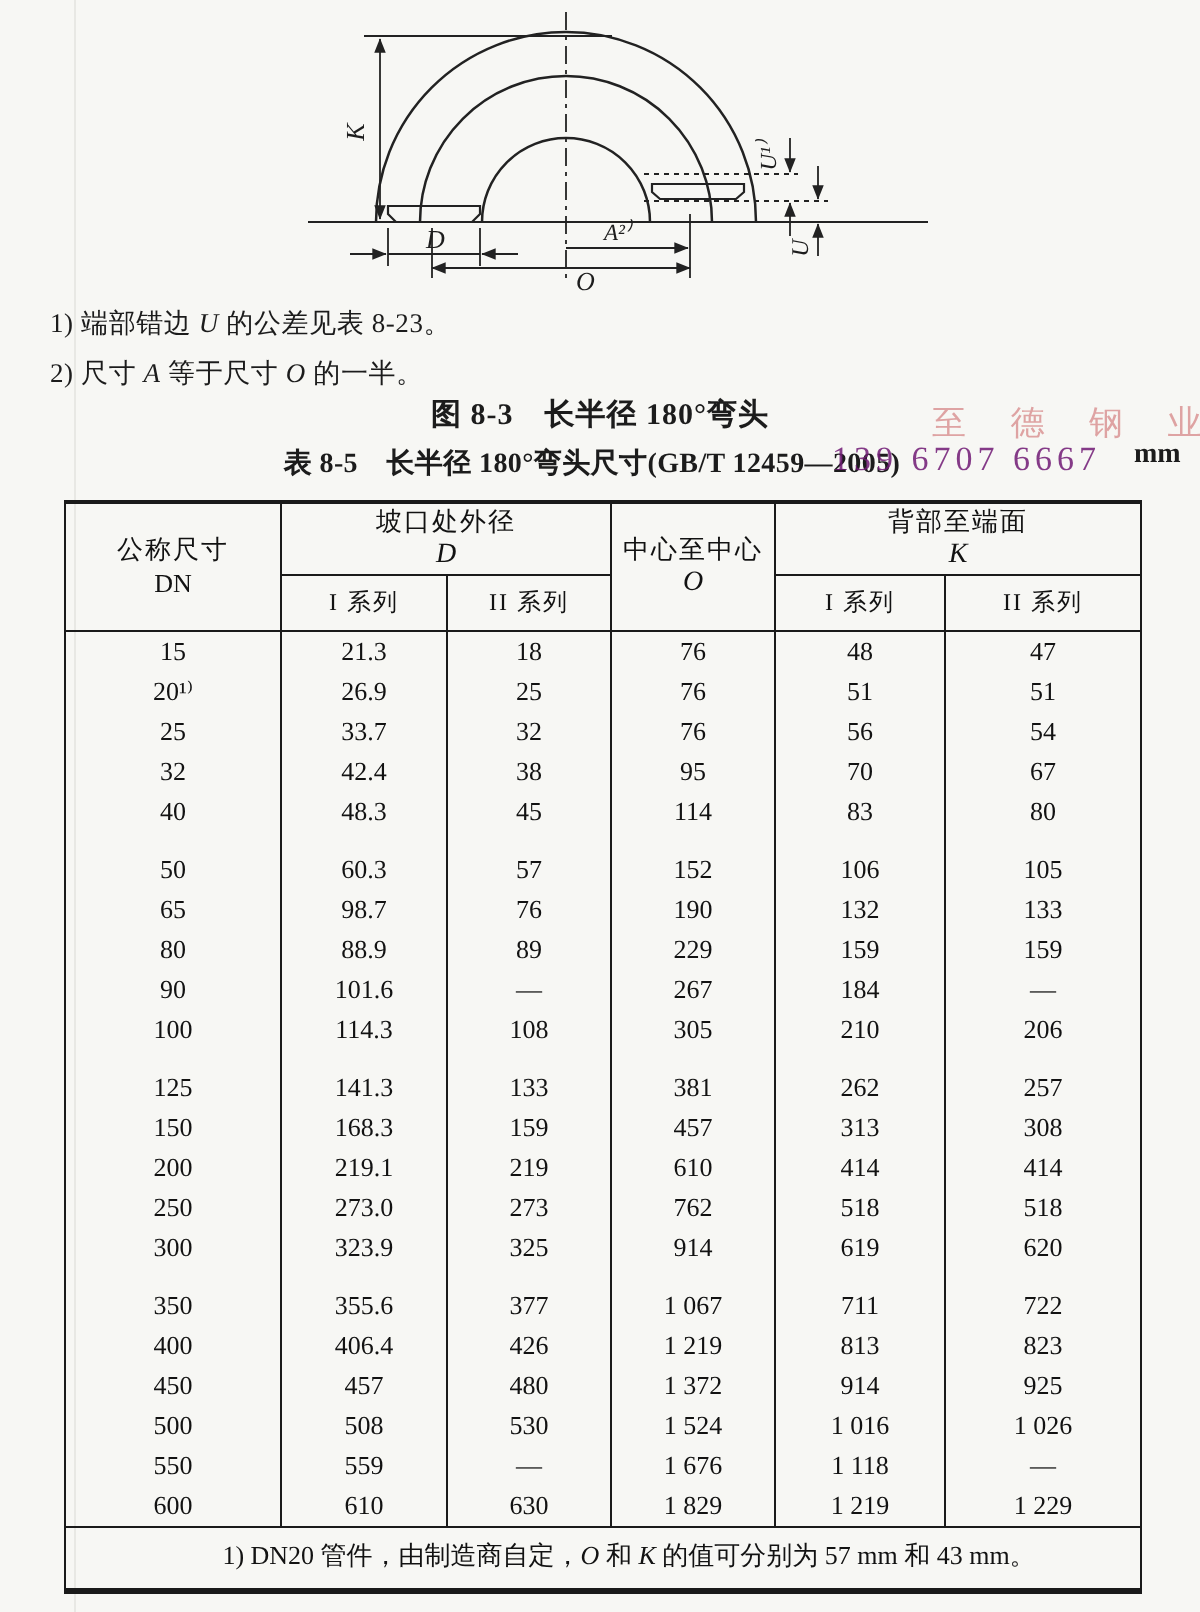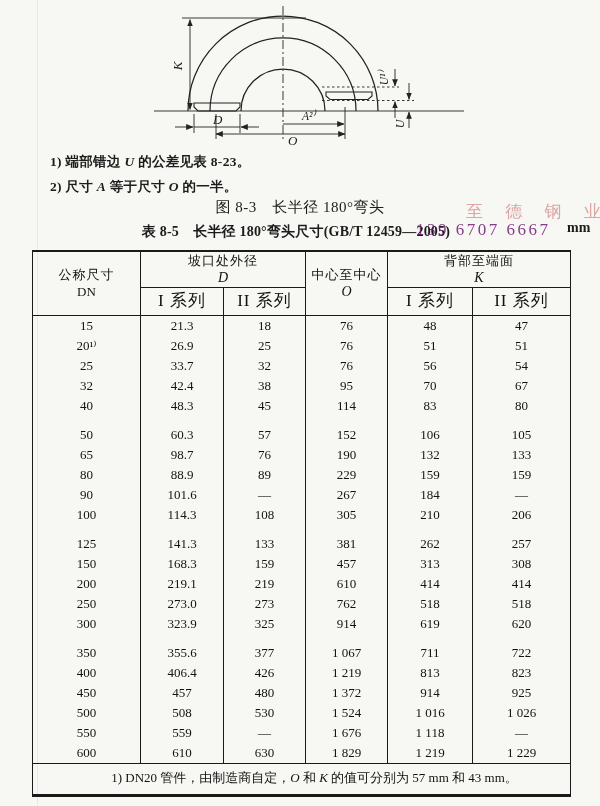--- a/index.html
+++ b/index.html
@@ -4,42 +4,42 @@
 <title>Document</title>
 <style>
   html,body{margin:0;padding:0;}
   body{
     width:600px;height:806px;position:relative;overflow:hidden;
     background:#f7f7f4;color:#1c1c1c;
     font-family:"Liberation Serif","DejaVu Serif",serif;
   }
   .scan-line{position:absolute;left:37px;top:0;width:1px;height:806px;background:#e8e8e4;}
   .diagram{position:absolute;left:148px;top:4px;}
-  .note{position:absolute;left:50px;font-size:13.5px;letter-spacing:.3px;white-space:nowrap;font-weight:bold;}
+  .note{position:absolute;left:25px;font-size:13.5px;letter-spacing:.3px;white-space:nowrap;}
   .note.n1{top:153px;} .note.n2{top:178px;}
   .var{font-style:italic;font-family:"Liberation Serif",serif;}
   .fig-caption{position:absolute;top:198px;left:0;width:600px;text-align:center;
-    font-weight:400;font-size:15px;letter-spacing:.5px;}
+    font-weight:700;font-size:15px;letter-spacing:.5px;}
   .tbl-caption{position:absolute;top:223px;left:0;width:560px;text-align:center;
     font-weight:700;font-size:14px;letter-spacing:.2px;padding-left:16px;}
   .unit{position:absolute;left:567px;top:220px;font-size:14px;font-weight:700;}
   .wm-name{position:absolute;left:434px;top:200px;font-size:17px;letter-spacing:9px;
     white-space:nowrap;opacity:.8;font-weight:400;}
   .wm-phone{position:absolute;left:416px;top:220px;font-size:17px;letter-spacing:2.5px;
     white-space:nowrap;opacity:.85;}
   table.dims{
     position:absolute;left:32px;top:250px;width:538px;table-layout:fixed;
     border-collapse:collapse;font-size:13px;color:#121212;
     border:1.6px solid #1a1a1a;border-top-width:2.4px;border-bottom-width:3px;
   }
   .dims th,.dims td{padding:0;text-align:center;font-weight:400;}
   .dims thead th{border:1.2px solid #1a1a1a;}
   .dims thead tr.hr1{height:36px;} .dims thead tr.hr2{height:28px;}
   .h-cn{font-size:13px;line-height:16px;letter-spacing:1px;}
-  .h-sub{font-size:17px;line-height:15px;letter-spacing:1px;}
+  .h-sub{font-size:12px;line-height:15px;letter-spacing:1px;}
   .h-var{font-size:14px;line-height:17px;font-style:italic;}
   .h-dn{font-size:13px;line-height:17px;}
   .dims tbody td{border-left:1.2px solid #1a1a1a;border-right:1.2px solid #1a1a1a;height:20px;}
   .dims tbody tr.spacer td{height:9px;}
   .dims tfoot td{border-top:1.2px solid #1a1a1a;text-align:center;
     padding:5px 4px 7px 30px;font-size:13px;}
 </style>
 </head>
 <body>
 

